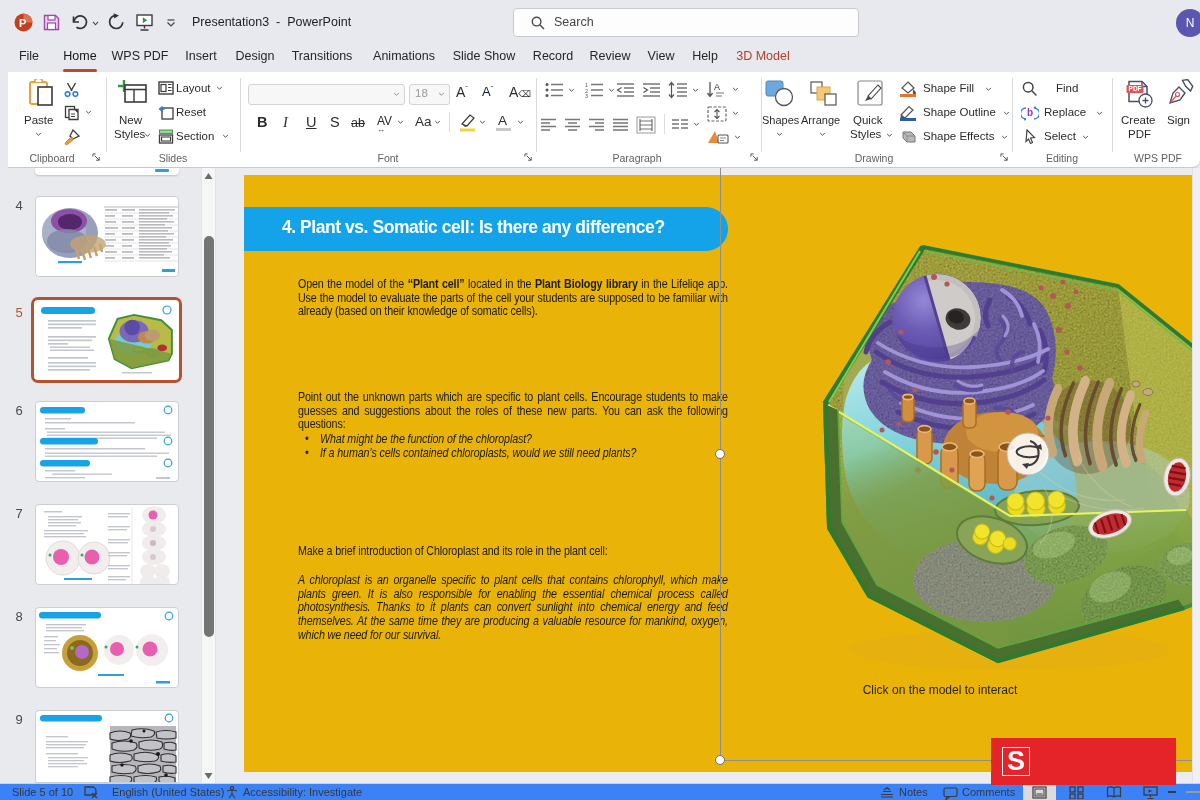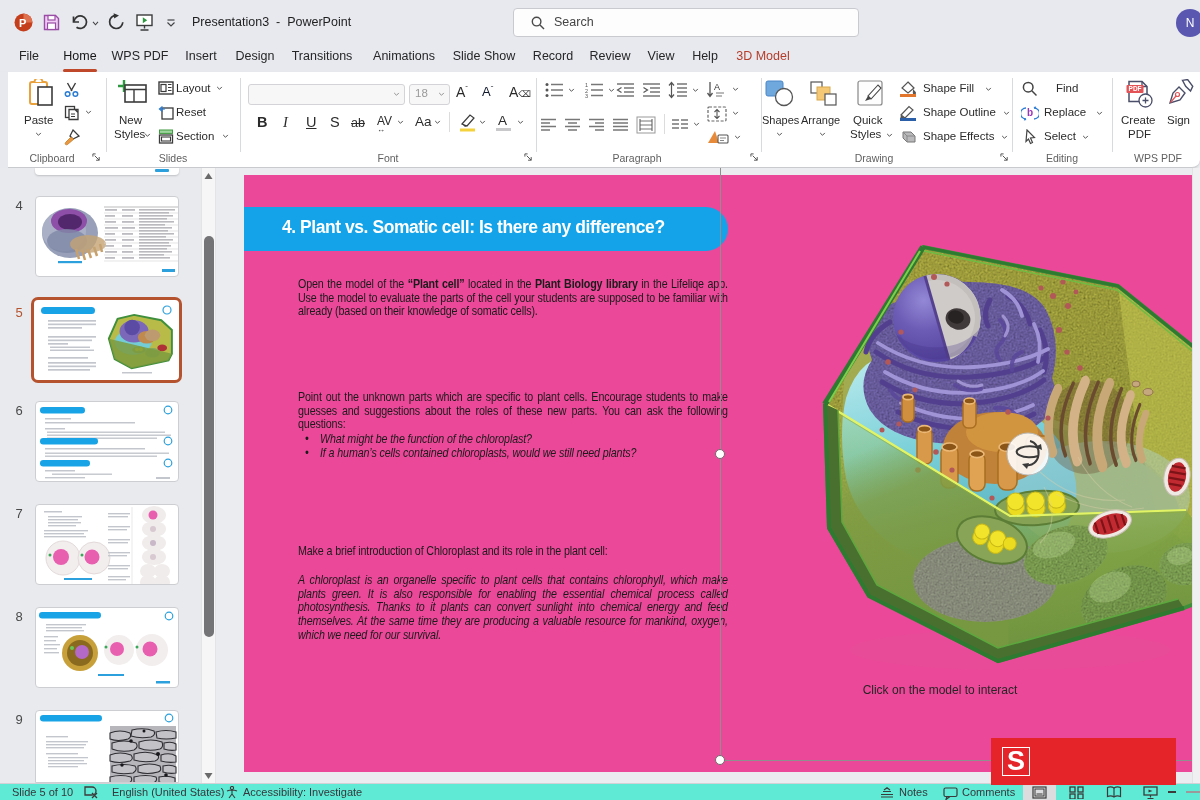--- a/index.html
+++ b/index.html
@@ -20,28 +20,28 @@
   .chev { position:absolute; width:7px; height:5px; }
 
   
   #contentarea { position:absolute; left:0; top:168px; width:1200px; height:615px; background:#eaecef; }
   #sidebar { position:absolute; left:0; top:0; width:201px; height:615px; background:#e8eaee; }
   .thumb { position:absolute; left:35px; width:144px; height:81px; background:#fff; border:1px solid #cdced2;
            border-radius:4px; overflow:hidden; }
   .tnum { position:absolute; left:8px; width:22px; text-align:center; font-size:13px; color:#4a4a4a; }
 
   
-  #slide { position:absolute; left:244px; top:175px; width:948px; height:597px; background:#ec4899; }
+  #slide { position:absolute; left:244px; top:175px; width:948px; height:597px; background:#eab308; }
   #banner { position:absolute; left:0px; top:32px; width:484px; height:44px; background:#14a3e8; border-radius:0 22px 22px 0; }
   #banner span { position:absolute; left:38px; top:10px; font-size:17.5px; font-weight:bold; color:#fff; letter-spacing:-0.45px; white-space:nowrap; }
   .bodytxt { position:absolute; left:54px; width:489px; font-size:12.2px; line-height:13.7px; color:#1b1b1b;
              text-align:justify; letter-spacing:-0.15px; transform:scaleX(0.879); transform-origin:0 0; }
 
   
-  #statusbar { position:absolute; left:0; top:783px; width:1200px; height:17px; background:#5eead4; border-top:1px solid #d2d2d6; font-size:11px; color:#37373d; }
+  #statusbar { position:absolute; left:0; top:783px; width:1200px; height:17px; background:#3b82f6; border-top:1px solid #d2d2d6; font-size:11px; color:#37373d; }
   .sitem { position:absolute; top:2px; white-space:nowrap; }
 
   
   #sforum { position:absolute; left:991px; top:738px; width:185px; height:47px; background:#e42429; z-index:60; }
 </style>
 </head>
 <body>
 
 <div id="titlebar">
 

